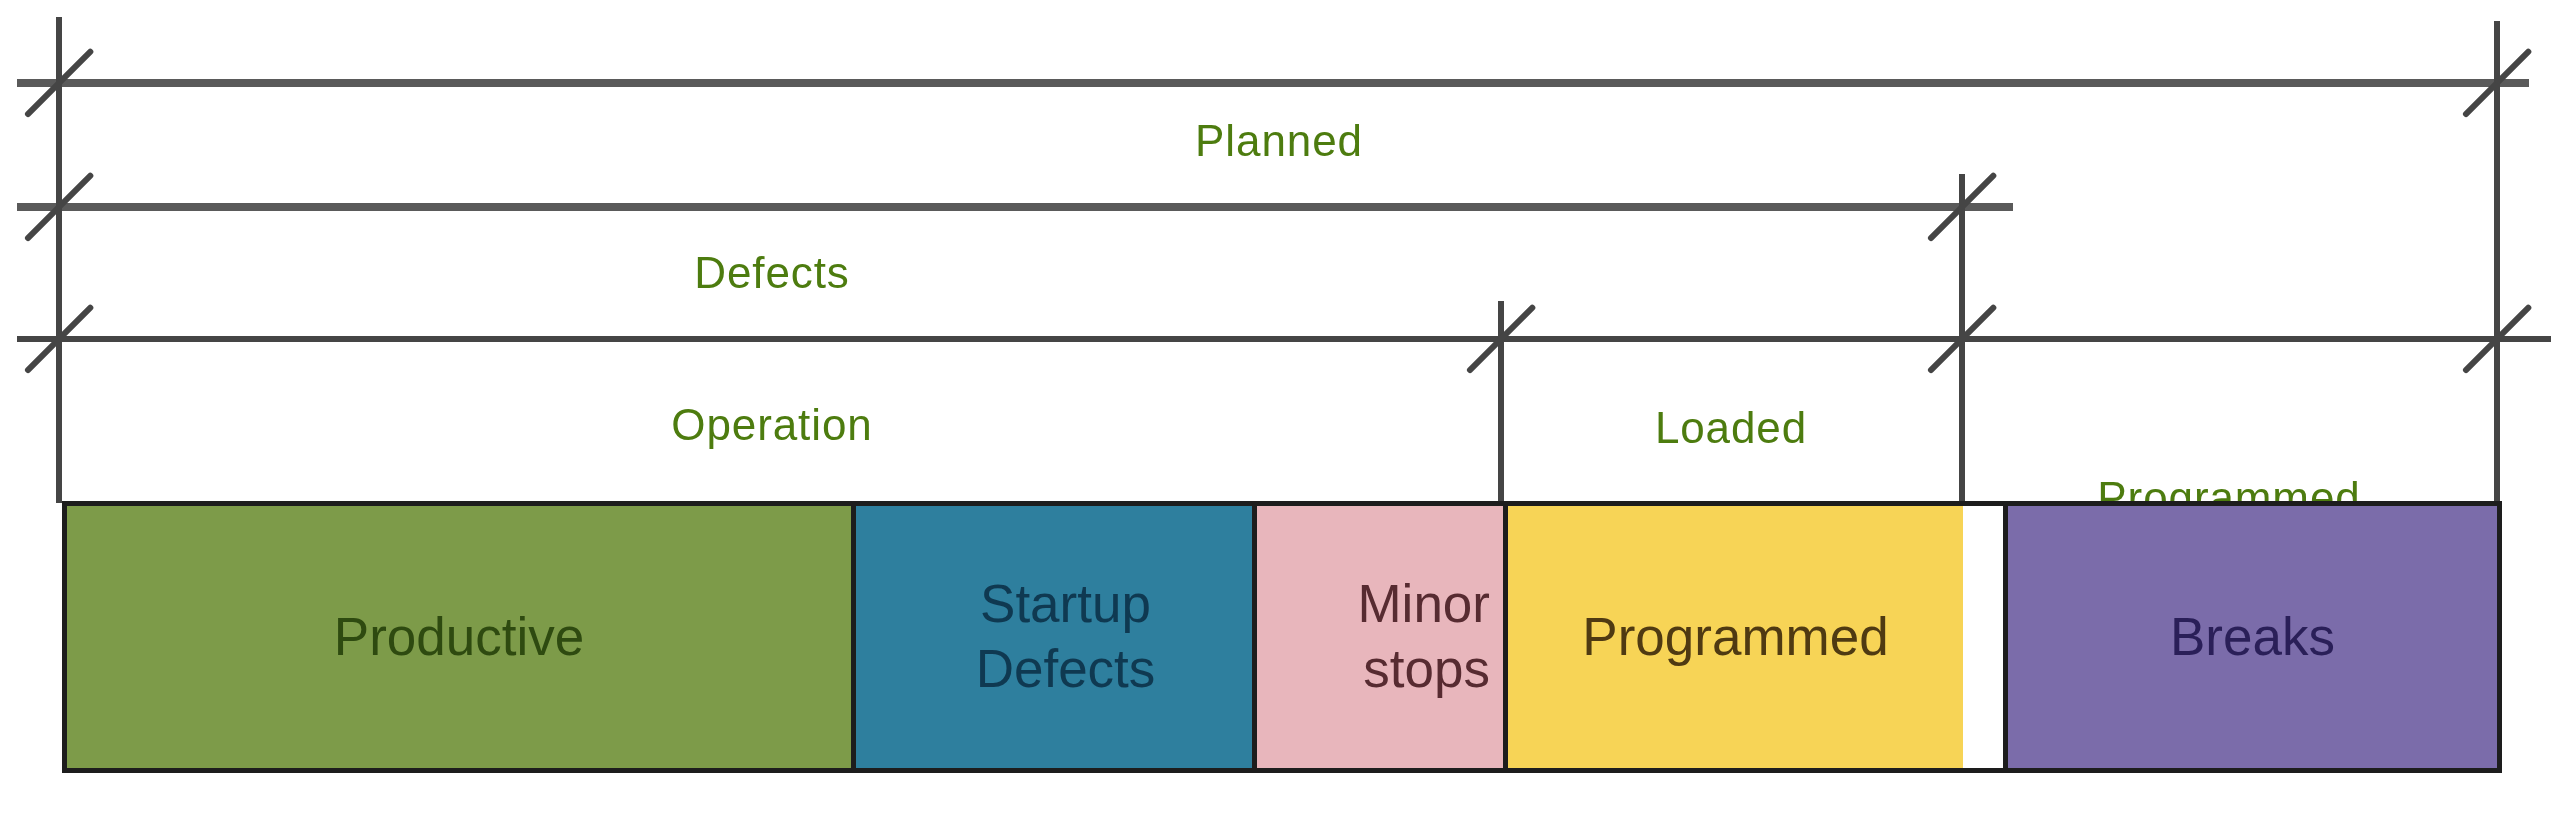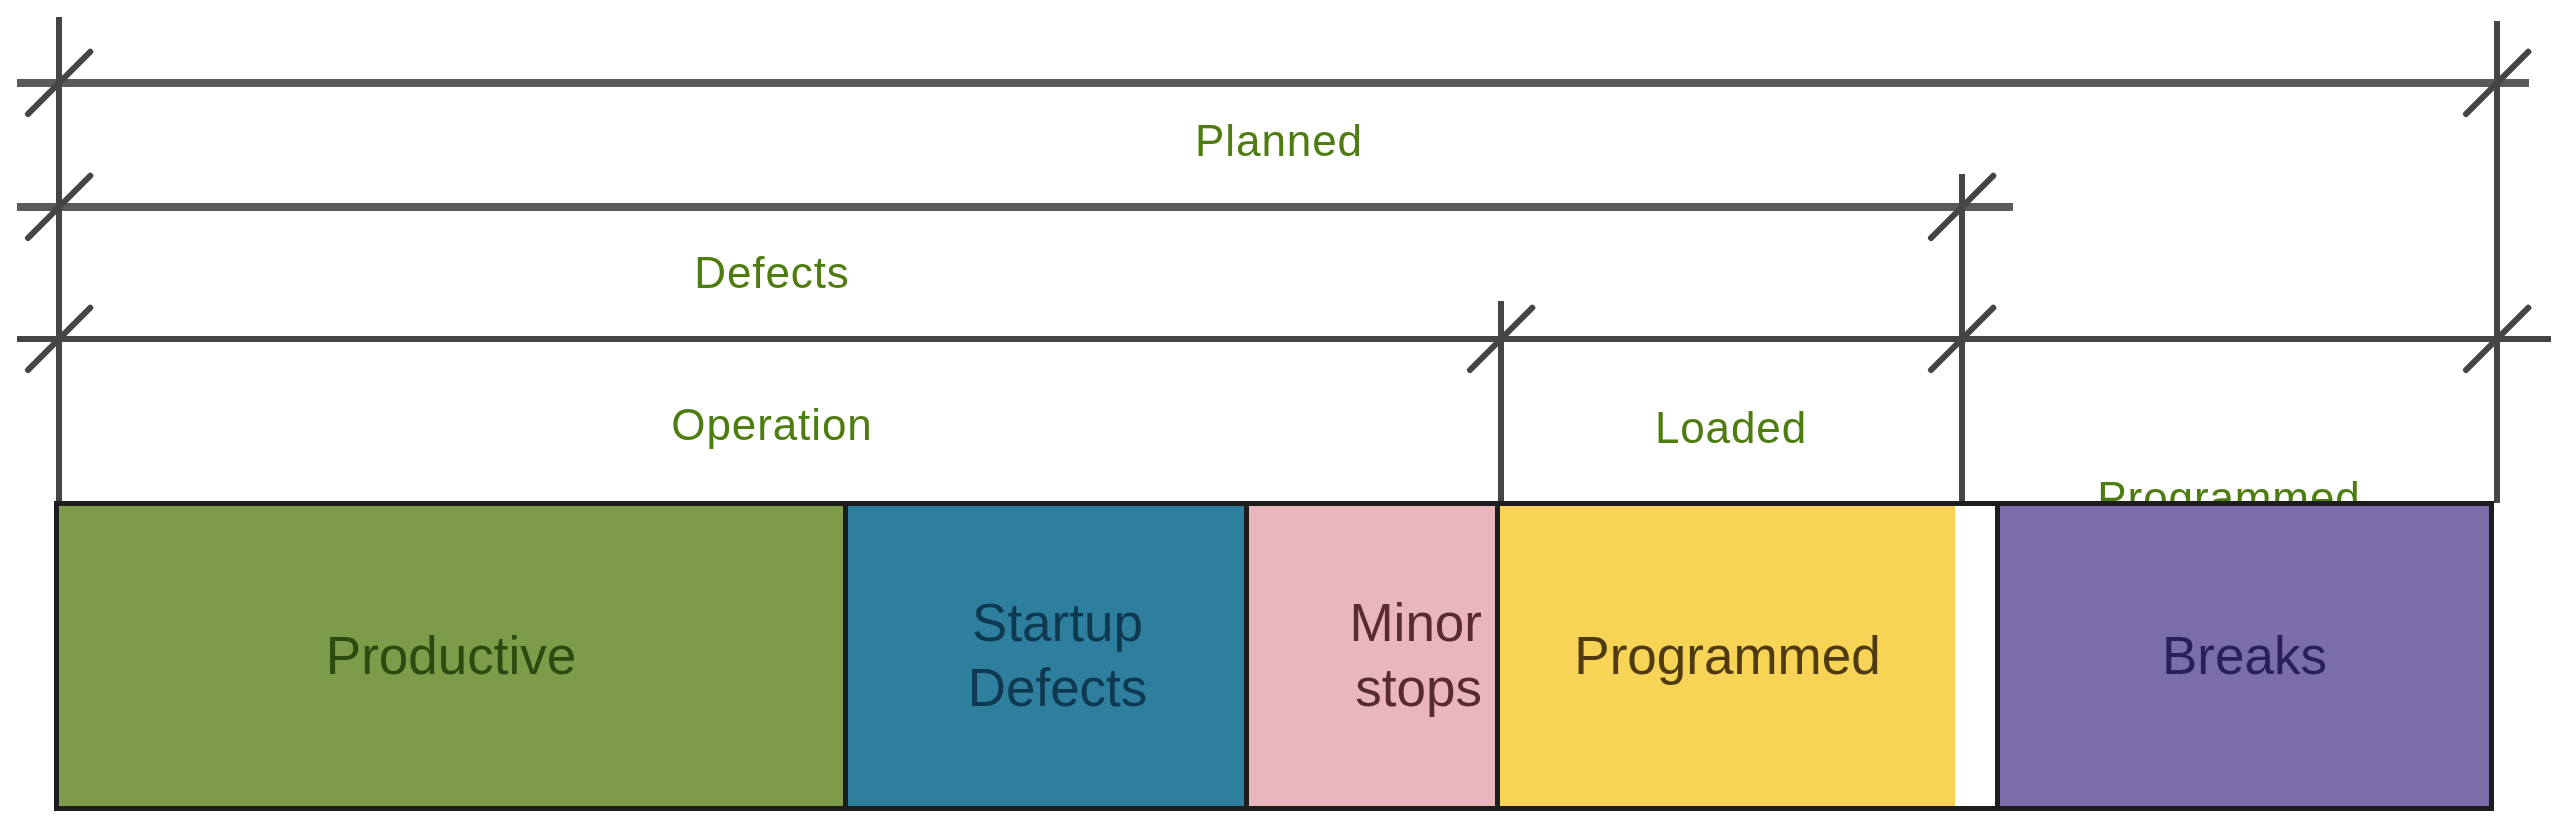--- a/index.html
+++ b/index.html
@@ -25,24 +25,24 @@
   .dim-label {
     position: absolute;
     transform: translate(-50%, -50%);
     font-size: 44px;
     color: #4d7c0f;
     white-space: nowrap;
     letter-spacing: 0.9px;
   }
   .bar-row {
     position: absolute;
-    left: 54px;
+    left: 62px;
     top: 501px;
     width: 2440px;
-    height: 310px;
+    height: 272px;
     box-sizing: border-box;
     border: 5.6px solid #1d1d1d;
     display: flex;
   }
   .bar-seg {
     box-sizing: border-box;
     display: flex;
     align-items: center;
     justify-content: center;
     text-align: center;

